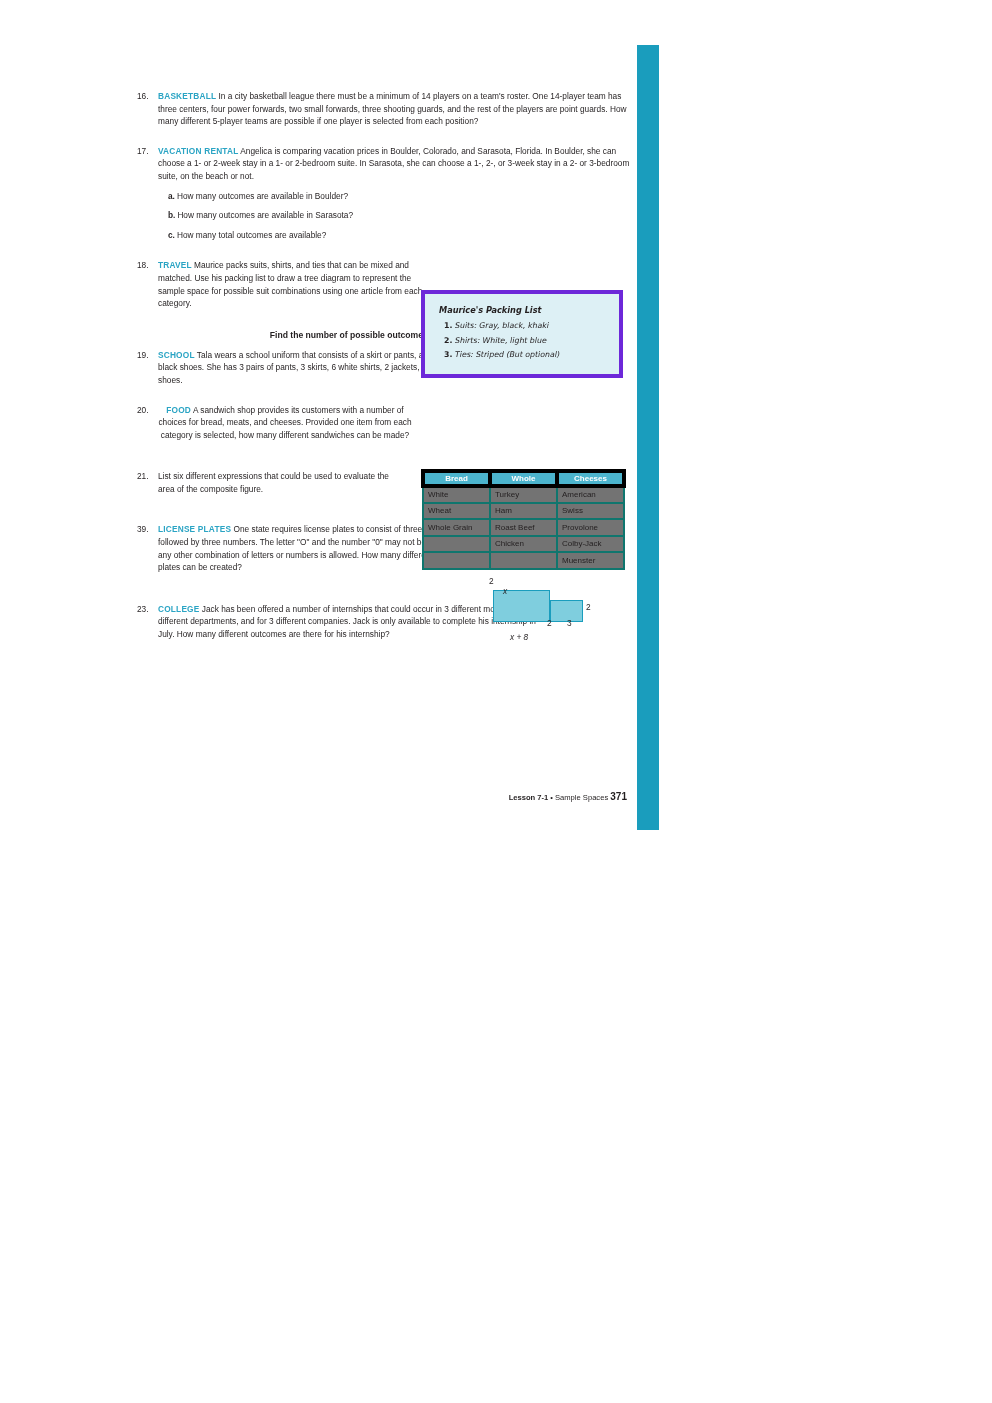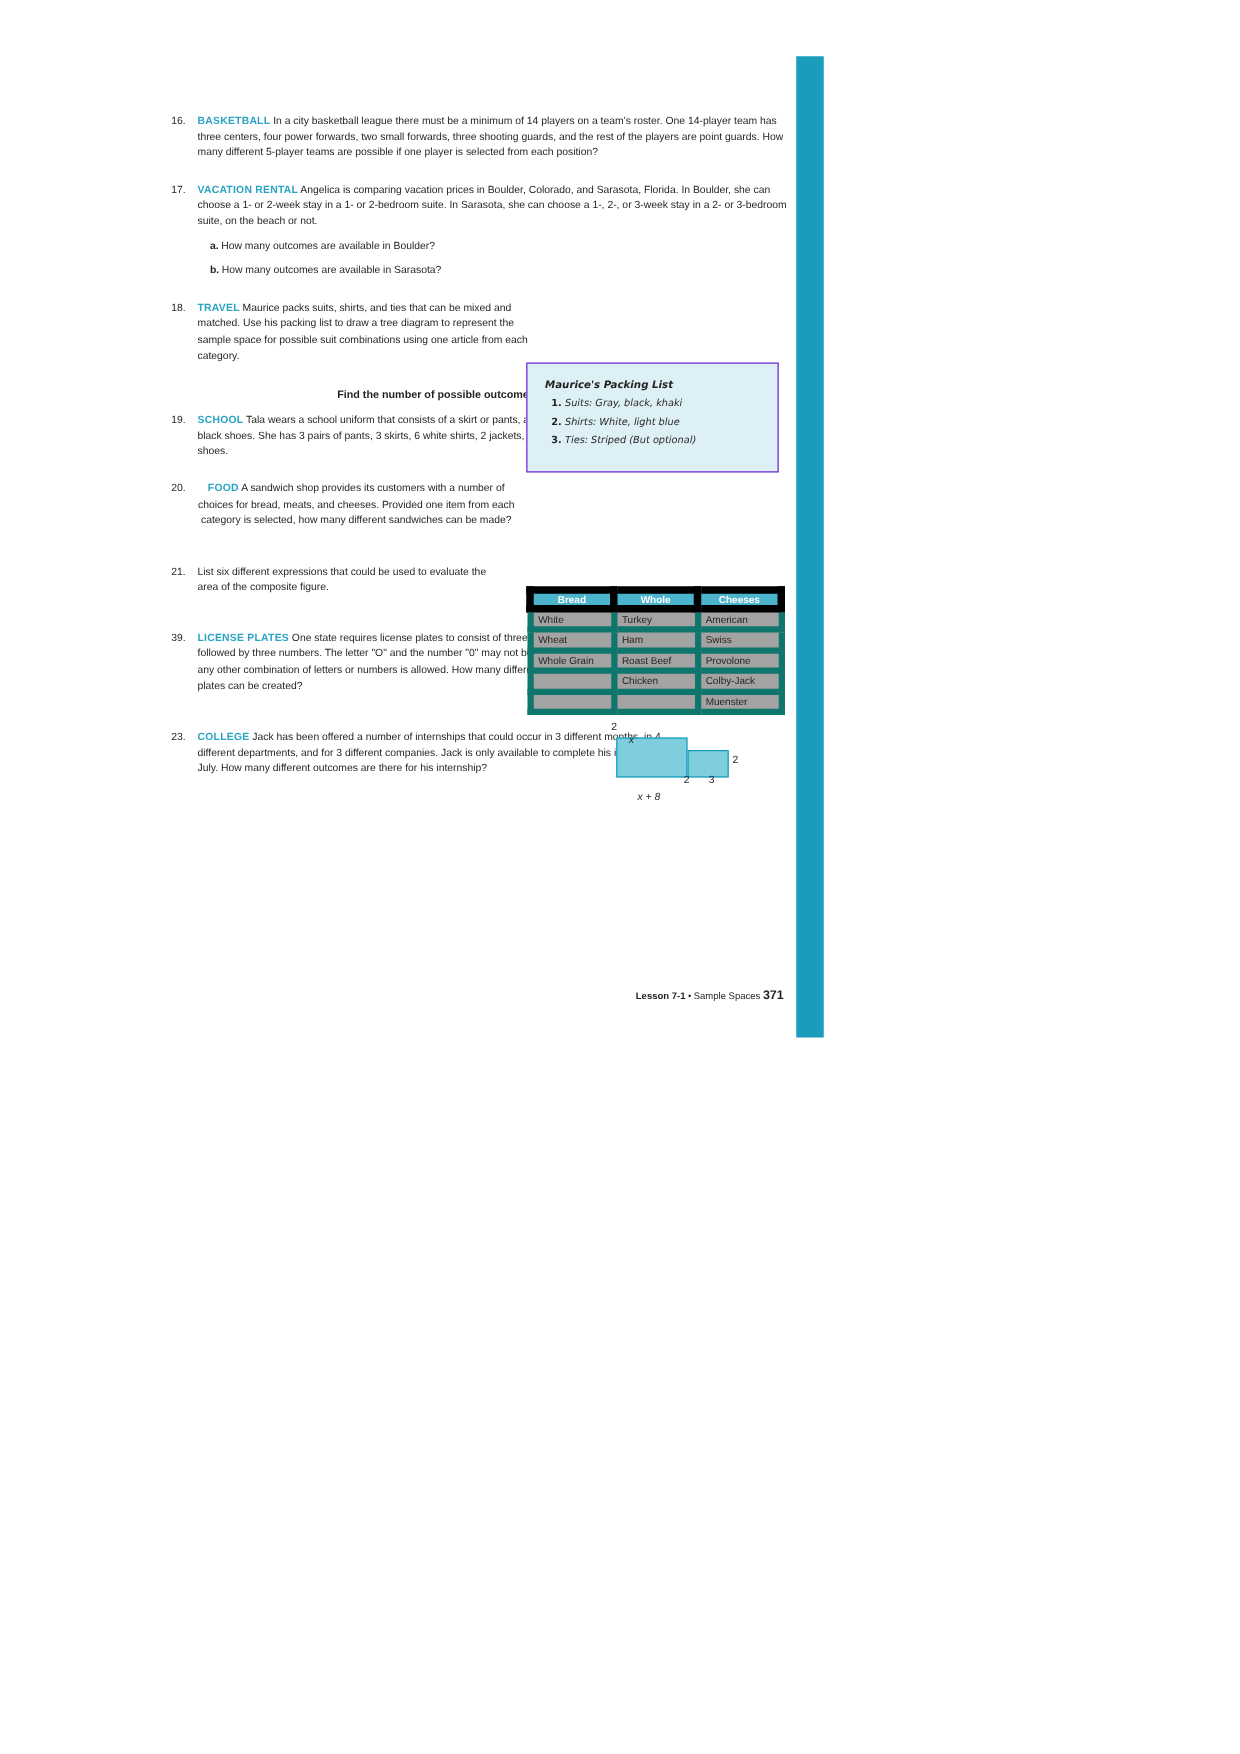--- a/index.html
+++ b/index.html
@@ -76,21 +76,21 @@
     text-align: center;
   }
   
   .packing {
     position: absolute;
     left: 421px;
     top: 290px;
     width: 202px;
     height: 88px;
     background: #ddf0f5;
-    border: 1px solid #6d28d9;
+    border: 4px solid #6d28d9;
   }
   .packing .title {
     font-family: "DejaVu Sans", sans-serif;
     font-size: 8.2px;
     font-weight: bold;
     font-style: italic;
     color: #231f20;
     margin: 11px 0 0 14px;
   }
   .packing ol {
@@ -117,34 +117,34 @@
     left: 421px;
     top: 469px;
     border-collapse: collapse;
     font-size: 8px;
   }
   .sandwich-table th {
     background: #4cb4cd;
     color: #ffffff;
     font-size: 8px;
     font-weight: bold;
-    border: 6px solid #000000;
+    border: 4px solid #000000;
     height: 15px;
     padding: 0;
     width: 67px;
     text-align: center;
   }
   .sandwich-table td {
-    border: 5px solid #0f766e;
+    border: 2px solid #0f766e;
     height: 16.5px;
     padding: 0 0 0 4px;
     width: 67px;
     font-size: 8px;
     color: #231f20;
-    background: #a3a3a3;
+    background: #737373;
     vertical-align: middle;
     white-space: nowrap;
   }
   
   .figure {
     position: absolute;
     left: 485px;
     top: 575px;
     width: 150px;
     height: 75px;
@@ -209,20 +209,23 @@
     <div class="ex" style="margin-top:17px;">
       <span class="num">17.</span>
       <div class="body">
         <span class="cat">VACATION RENTAL</span><span> Angelica is comparing vacation prices in Boulder, Colorado, and Sarasota, Florida. In Boulder, she can choose a 1- or 2-week stay in a 1- or 2-bedroom suite. In Sarasota, she can choose a 1-, 2-, or 3-week stay in a 2- or 3-bedroom suite, on the beach or not.</span>
       </div>
       <div class="sub">
         <span class="lt">a.</span><span>How many outcomes are available in Boulder?</span>
       </div>
       <div class="sub">
         <span class="lt">b.</span><span>How many outcomes are available in Sarasota?</span>
+      </div>
+      <div class="sub">
+        <span class="lt">c.</span><span>How many total outcomes are available?</span>
       </div>
     </div>
 
     <div class="ex" style="margin-top:18px; width:290px;">
       <span class="num">18.</span>
       <div class="body">
         <span class="cat">TRAVEL</span><span> Maurice packs suits, shirts, and ties that can be mixed and matched. Use his packing list to draw a tree diagram to represent the sample space for possible suit combinations using one article from each category.</span>
       </div>
     </div>
 

